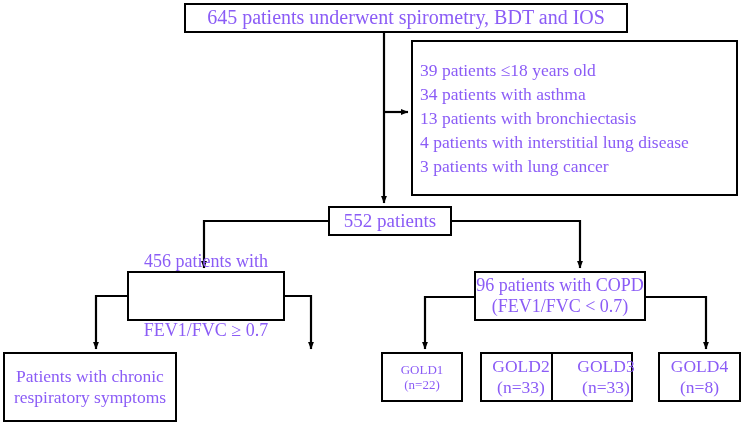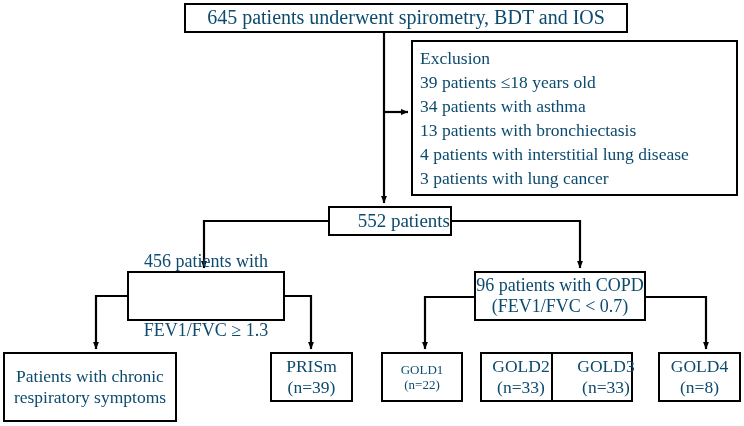--- a/index.html
+++ b/index.html
@@ -7,21 +7,21 @@
     padding: 0;
     background: #ffffff;
   }
   #canvas {
     position: relative;
     width: 744px;
     height: 426px;
     background: #ffffff;
     overflow: hidden;
     font-family: "Liberation Serif", "DejaVu Serif", serif;
-    color: #0c4a6e;
+    color: #8b5cf6;
     border-radius: 8px;
   }
   #connectors {
     position: absolute;
     left: 0;
     top: 0;
     width: 744px;
     height: 426px;
   }
   .node {
@@ -38,21 +38,21 @@
   .node .ln {
     display: block;
     white-space: nowrap;
   }
   .center { align-items: center; text-align: center; }
   .leftal { align-items: flex-start; text-align: left; padding-left: 7px; }
 
   
   #node-total      { left: 184px; top: 3px;   width: 444px; height: 30px; font-size: 20px; }
   #node-exclusion  { left: 411px; top: 40px;  width: 327px; height: 156px; font-size: 17.5px; line-height: 1.38; }
-  #node-eligible   { left: 328px; top: 206px; width: 124px; height: 30px; font-size: 19px; align-items: flex-end; }
+  #node-eligible   { left: 328px; top: 206px; width: 124px; height: 30px; font-size: 19px; }
   #node-normal     { left: 127px; top: 271px; width: 158px; height: 50px; font-size: 18px; gap: 48px; }
   #node-copd       { left: 474px; top: 271px; width: 172px; height: 50px; font-size: 18px; }
   #node-control    { left: 3px;   top: 352px; width: 174px; height: 70px; font-size: 17.5px; }
   #node-prism      { left: 270px; top: 352px; width: 83px;  height: 50px; font-size: 17.5px; }
   #node-gold1      { left: 381px; top: 352px; width: 82px;  height: 50px; font-size: 13px; }
   #node-gold2      { left: 466px; top: 352px; width: 82px;  height: 50px; font-size: 17.5px; margin-left: 14px; }
   #node-gold3      { left: 551px; top: 352px; width: 82px;  height: 50px; font-size: 17.5px; padding-left: 28px; }
   #node-gold4      { left: 658px; top: 352px; width: 83px;  height: 50px; font-size: 17.5px; }
 </style>
 </head>
@@ -84,51 +84,46 @@
       <path d="M507,297 L507,352" stroke-width="0"></path>
       <path d="M592,297 L592,352" stroke-width="0"></path>
     </g>
   </svg>
 
   <div class="node center" id="node-total">
     <span class="ln">645 patients underwent spirometry, BDT and IOS</span>
   </div>
 
   <div class="node leftal" id="node-exclusion">
-    <span class="ln">Exclusion</span>
     <span class="ln">39 patients ≤18 years old</span>
     <span class="ln">34 patients with asthma</span>
     <span class="ln">13 patients with bronchiectasis</span>
     <span class="ln">4 patients with interstitial lung disease</span>
     <span class="ln">3 patients with lung cancer</span>
   </div>
 
   <div class="node center" id="node-eligible">
     <span class="ln">552 patients</span>
   </div>
 
   <div class="node center" id="node-normal">
     <span class="ln">456 patients with</span>
-    <span class="ln">FEV1/FVC ≥ 1.3</span>
+    <span class="ln">FEV1/FVC ≥ 0.7</span>
   </div>
 
   <div class="node center" id="node-copd">
     <span class="ln">96 patients with COPD</span>
     <span class="ln">(FEV1/FVC &lt; 0.7)</span>
   </div>
 
   <div class="node center" id="node-control">
     <span class="ln">Patients with chronic</span>
     <span class="ln">respiratory symptoms</span>
   </div>
 
-  <div class="node center" id="node-prism">
-    <span class="ln">PRISm</span>
-    <span class="ln">(n=39)</span>
-  </div>
 
   <div class="node center" id="node-gold1">
     <span class="ln">GOLD1</span>
     <span class="ln">(n=22)</span>
   </div>
 
   <div class="node center" id="node-gold2">
     <span class="ln">GOLD2</span>
     <span class="ln">(n=33)</span>
   </div>

